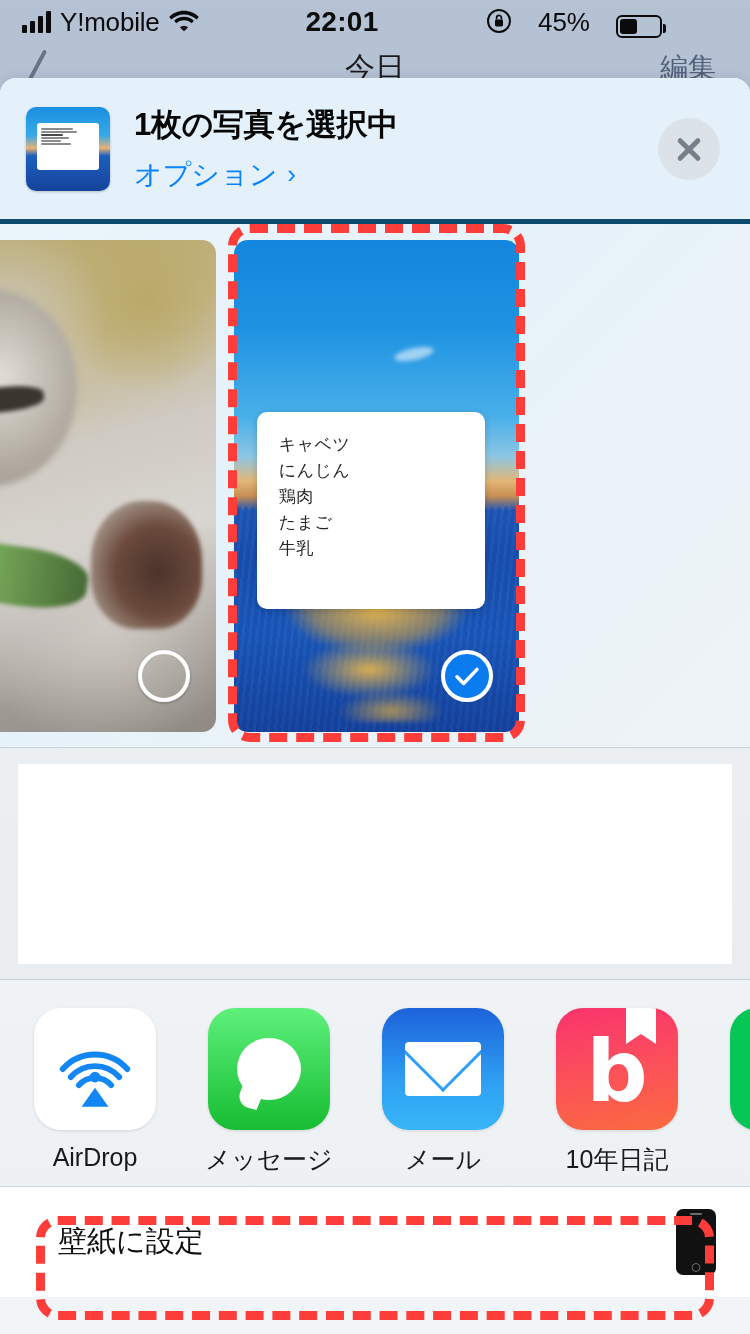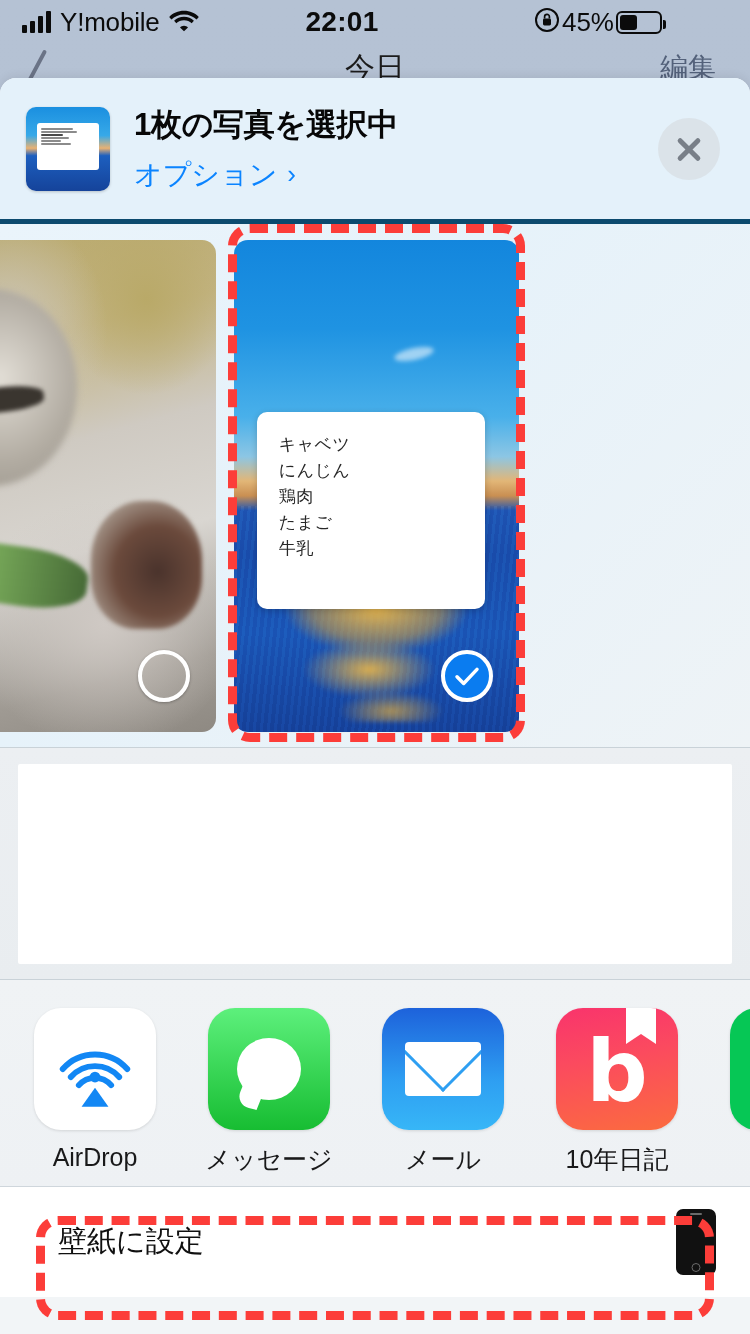--- a/index.html
+++ b/index.html
@@ -16,21 +16,21 @@
     background: linear-gradient(180deg, #b5c2d4 0%, #b3c0d2 100%);
   }
   .status-bar {
     position: absolute; top: 0; left: 0; width: 684px; height: 44px;
     display: flex; align-items: center; padding: 0 22px;
     color: #0b0b0b;
   }
   .sb-left { display: flex; align-items: center; gap: 9px; flex: 1; }
   .sb-center { position: absolute; left: 0; right: 0; text-align: center;
     font-size: 28px; font-weight: 700; letter-spacing: .3px; pointer-events: none; }
-  .sb-right { display: flex; align-items: center; gap: 2px; flex: 1;
+  .sb-right { display: flex; align-items: flex-end; gap: 26px; flex: 1;
     justify-content: flex-end; position: relative; z-index: 2; }
   .carrier { font-size: 26px; font-weight: 500; letter-spacing: -.2px; }
   .batt-pct { font-size: 26px; font-weight: 500; }
 
   .signal { display: flex; align-items: flex-end; gap: 3px; height: 22px; }
   .signal i { width: 5px; background: #0b0b0b; border-radius: 1px; display: block; }
   .signal i:nth-child(1) { height: 8px; }
   .signal i:nth-child(2) { height: 12px; }
   .signal i:nth-child(3) { height: 17px; }
   .signal i:nth-child(4) { height: 22px; }

